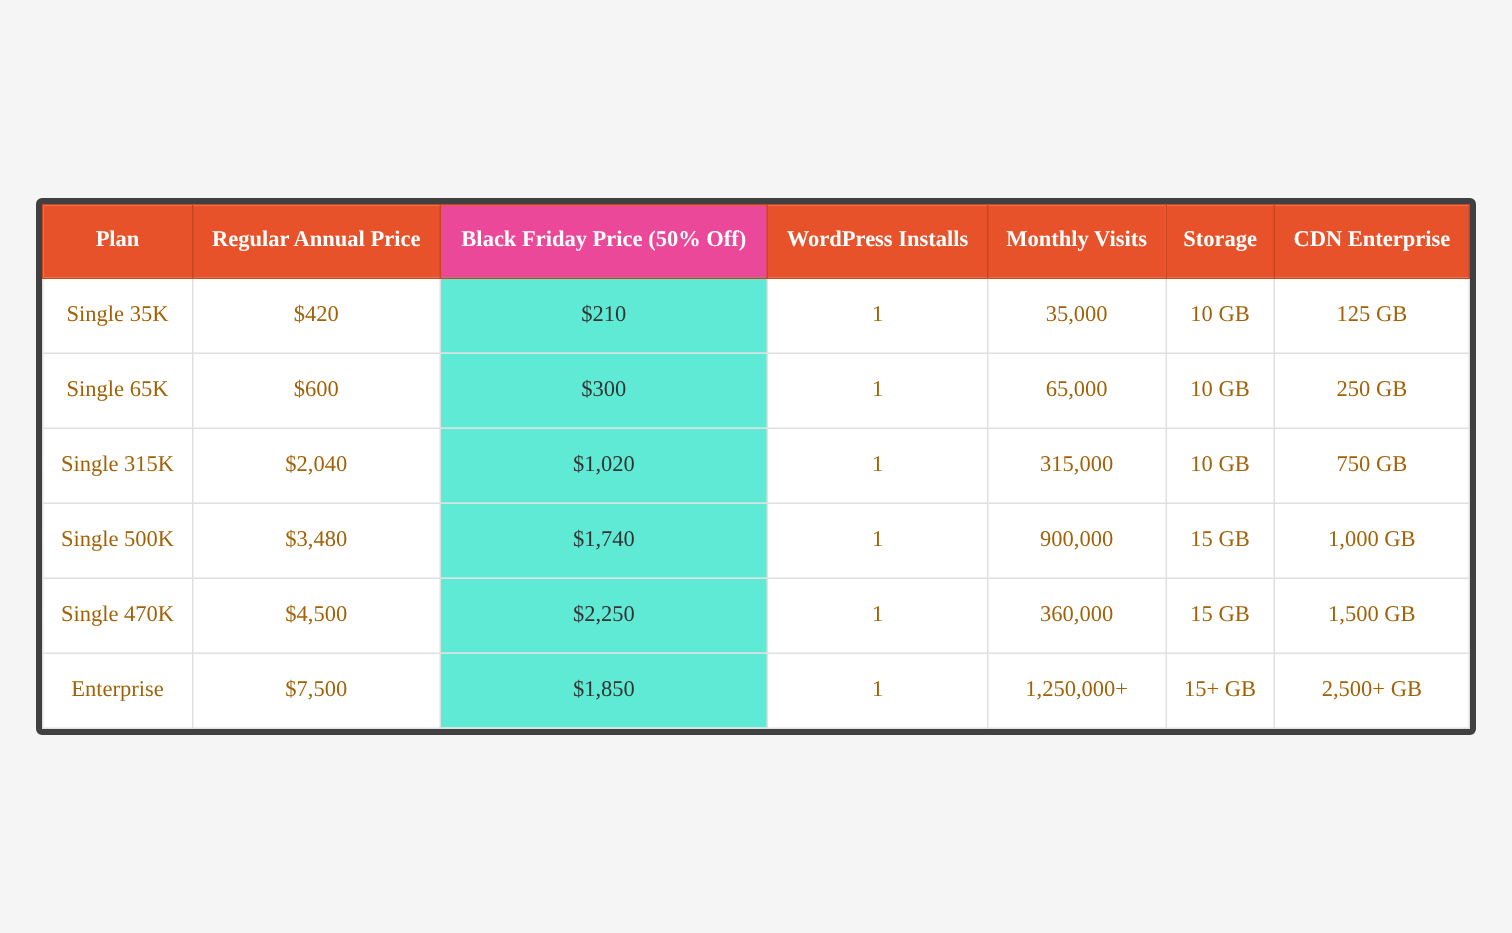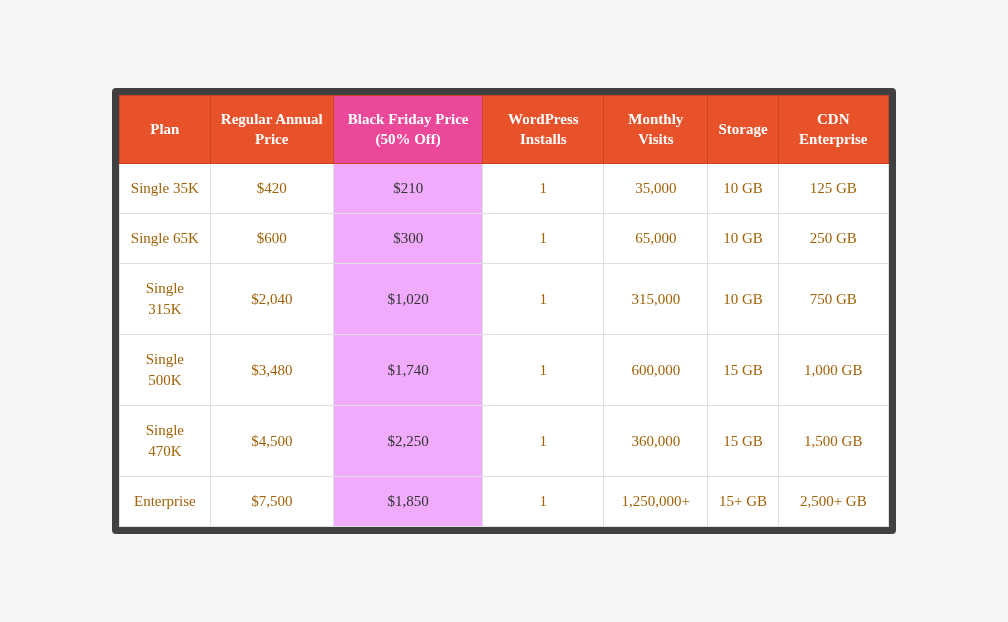--- a/index.html
+++ b/index.html
@@ -12,22 +12,22 @@
       background: #f5f5f5;
       display: flex;
       justify-content: center;
       align-items: center;
       min-height: 622px;
       width: 1008px;
       font-family: Georgia, 'Times New Roman', serif;
     }
 
     .table-wrapper {
-      width: 784px;
-      border: 7px solid #404040;
+      width: 960px;
+      border: 4px solid #404040;
       border-radius: 4px;
       overflow: hidden;
     }
 
     table {
       width: 100%;
       border-collapse: collapse;
       background: #fff;
     }
 
@@ -61,21 +61,21 @@
     tbody td {
       text-align: center;
       padding: 14px 10px;
       font-size: 15px;
       color: #a16207;
       border: 1px solid #e0e0e0;
       line-height: 1.4;
     }
 
     tbody td.highlight-col {
-      background-color: #f0abfc;
+      background-color: #5eead4;
       color: #333;
     }
 
     tbody td:first-child {
       text-align: center;
     }
   </style>
 </head>
 <body>
 
@@ -118,21 +118,21 @@
           <td>1</td>
           <td>315,000</td>
           <td>10 GB</td>
           <td>750 GB</td>
         </tr>
         <tr>
           <td>Single 500K</td>
           <td>$3,480</td>
           <td class="highlight-col">$1,740</td>
           <td>1</td>
-          <td>600,000</td>
+          <td>900,000</td>
           <td>15 GB</td>
           <td>1,000 GB</td>
         </tr>
         <tr>
           <td>Single 470K</td>
           <td>$4,500</td>
           <td class="highlight-col">$2,250</td>
           <td>1</td>
           <td>360,000</td>
           <td>15 GB</td>

